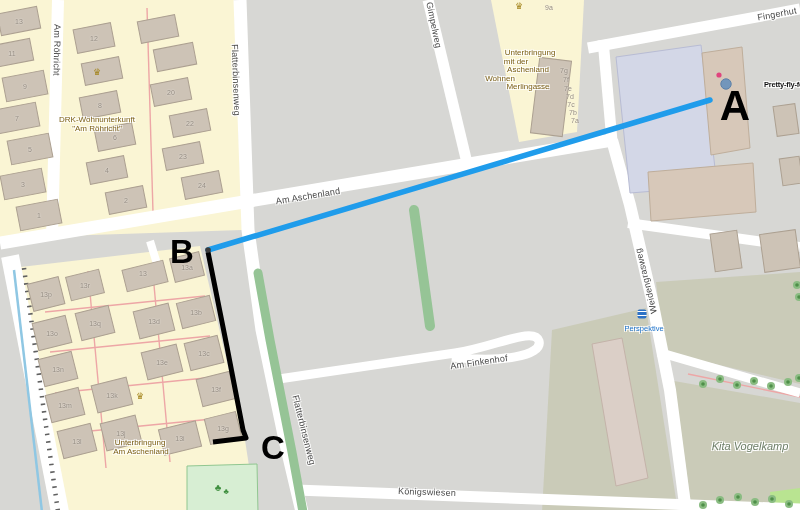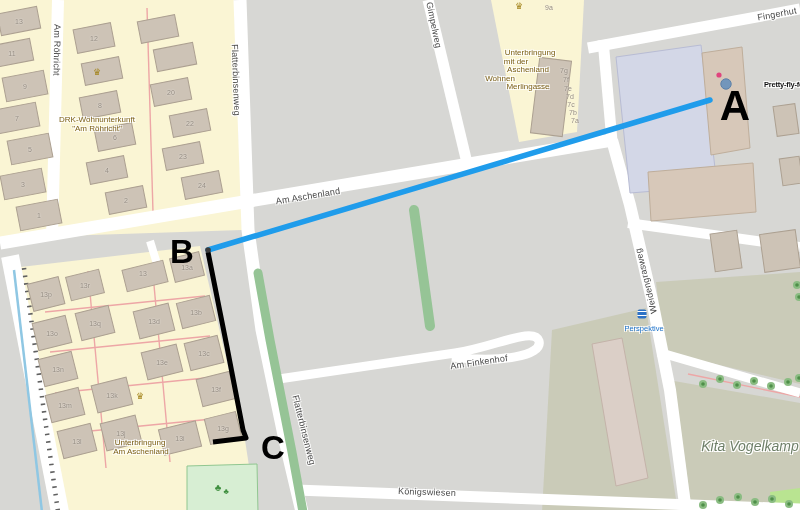--- a/index.html
+++ b/index.html
@@ -6,21 +6,21 @@
   #map{position:relative;width:800px;height:510px;overflow:hidden;background:#d7d7d4;
        font-family:"Liberation Sans","DejaVu Sans",sans-serif;}
   #map svg{position:absolute;left:0;top:0;}
   .lbl{position:absolute;white-space:nowrap;transform:translate(-50%,-50%);
        text-shadow:-1px -1px 0 #fff,1px -1px 0 #fff,-1px 1px 0 #fff,1px 1px 0 #fff,0 0 2px #fff;}
   .street{font-size:9px;color:#4a4a4a;letter-spacing:.2px;}
   .hn{position:absolute;transform:translate(-50%,-50%);font-size:7px;color:#958c82;white-space:nowrap;
       text-shadow:0 0 2px rgba(255,255,255,.8);}
   .poi{font-size:8px;color:#7a5e14;margin-top:36px;}
   .poi-icon{font-size:9px;color:#a3841c;text-shadow:none;}
-  .kita{font-size:14px;font-style:italic;color:#6e7f68;}
+  .kita{font-size:11px;font-style:italic;color:#6e7f68;}
   .transit{font-size:7.5px;color:#1a70c9;}
   .bus-icon{position:absolute;width:9px;height:9px;border-radius:2px;transform:translate(-50%,-50%);
       background:linear-gradient(to bottom,#2e72c6 0 2px,#fff 2px 3px,#2e72c6 3px 6px,#fff 6px 7px,#2e72c6 7px 9px);}
   .big-letter{position:absolute;transform:translate(-50%,-50%);font-weight:700;color:#000;line-height:1;}
   .letter-a{font-size:42px;}
   .letter-b,.letter-c{font-size:33px;}
   .wifi{position:absolute;transform:translateY(-50%);font-size:7.5px;font-weight:700;color:#111;
       letter-spacing:-.2px;white-space:nowrap;
       text-shadow:-1px -1px 0 #fff,1px -1px 0 #fff,-1px 1px 0 #fff,1px 1px 0 #fff,0 0 2px #fff;}
   .park-tree{position:absolute;transform:translate(-50%,-50%);color:#3f8f3f;font-size:10px;text-shadow:none;}

